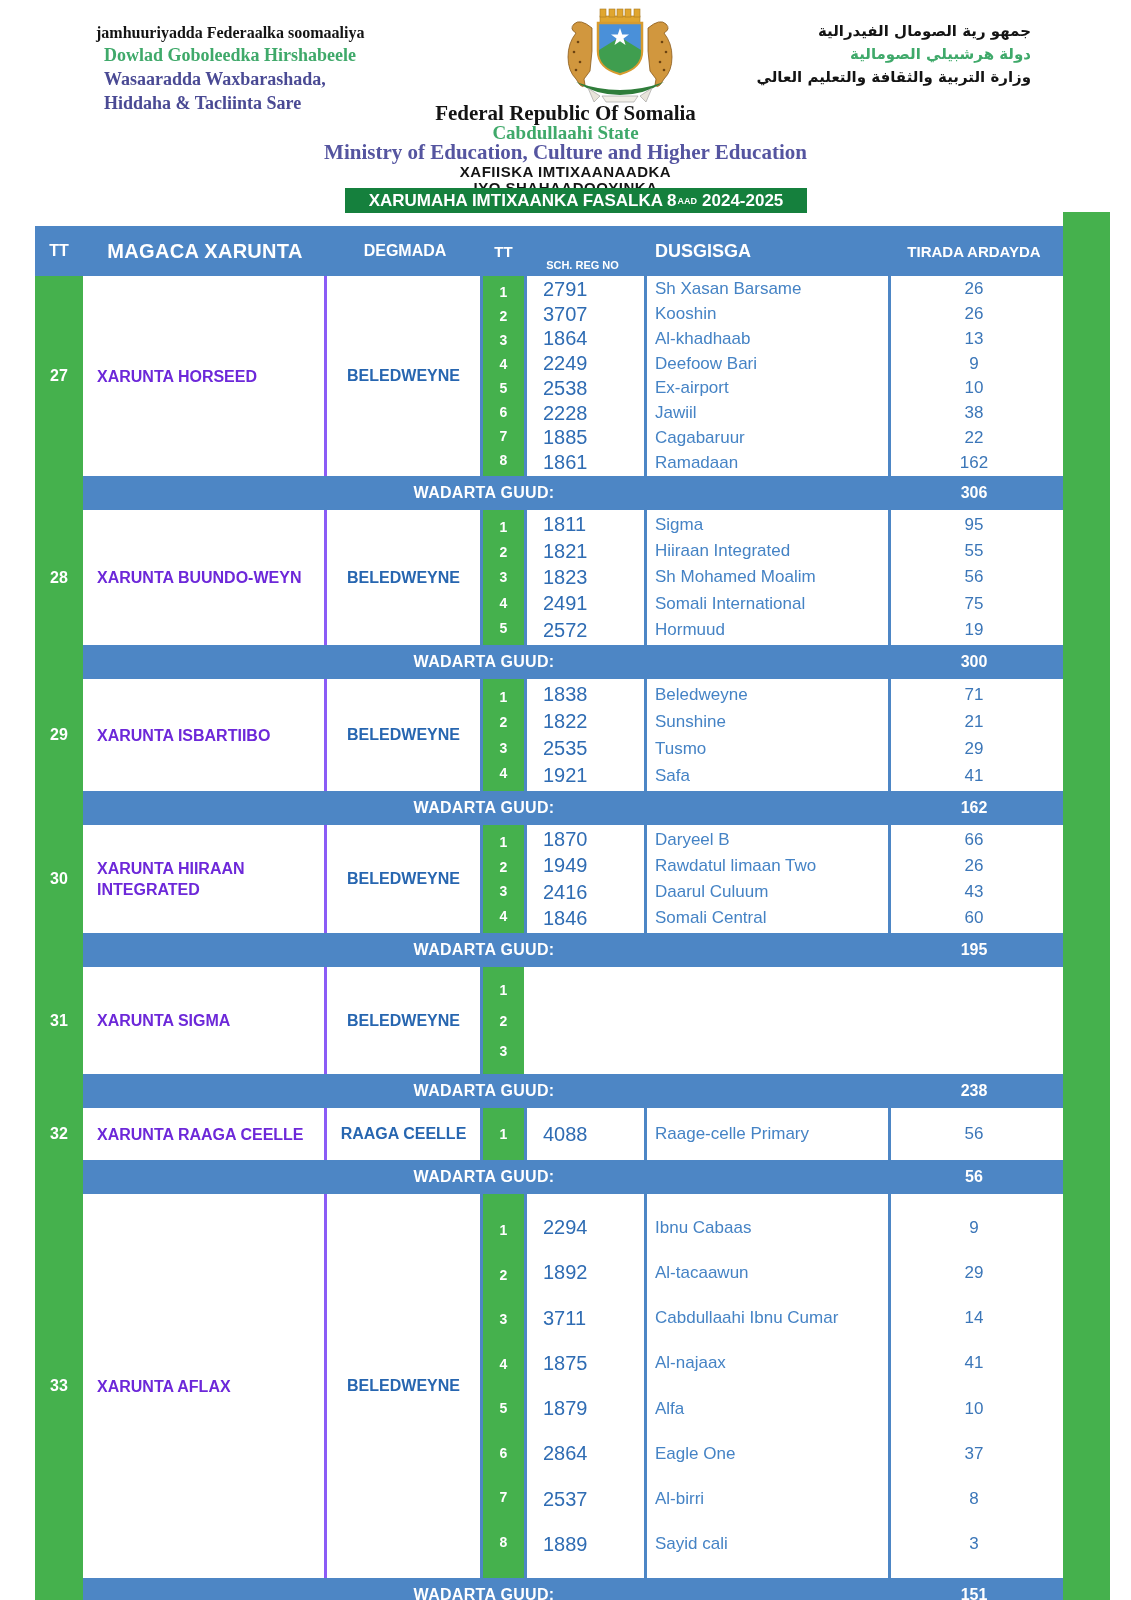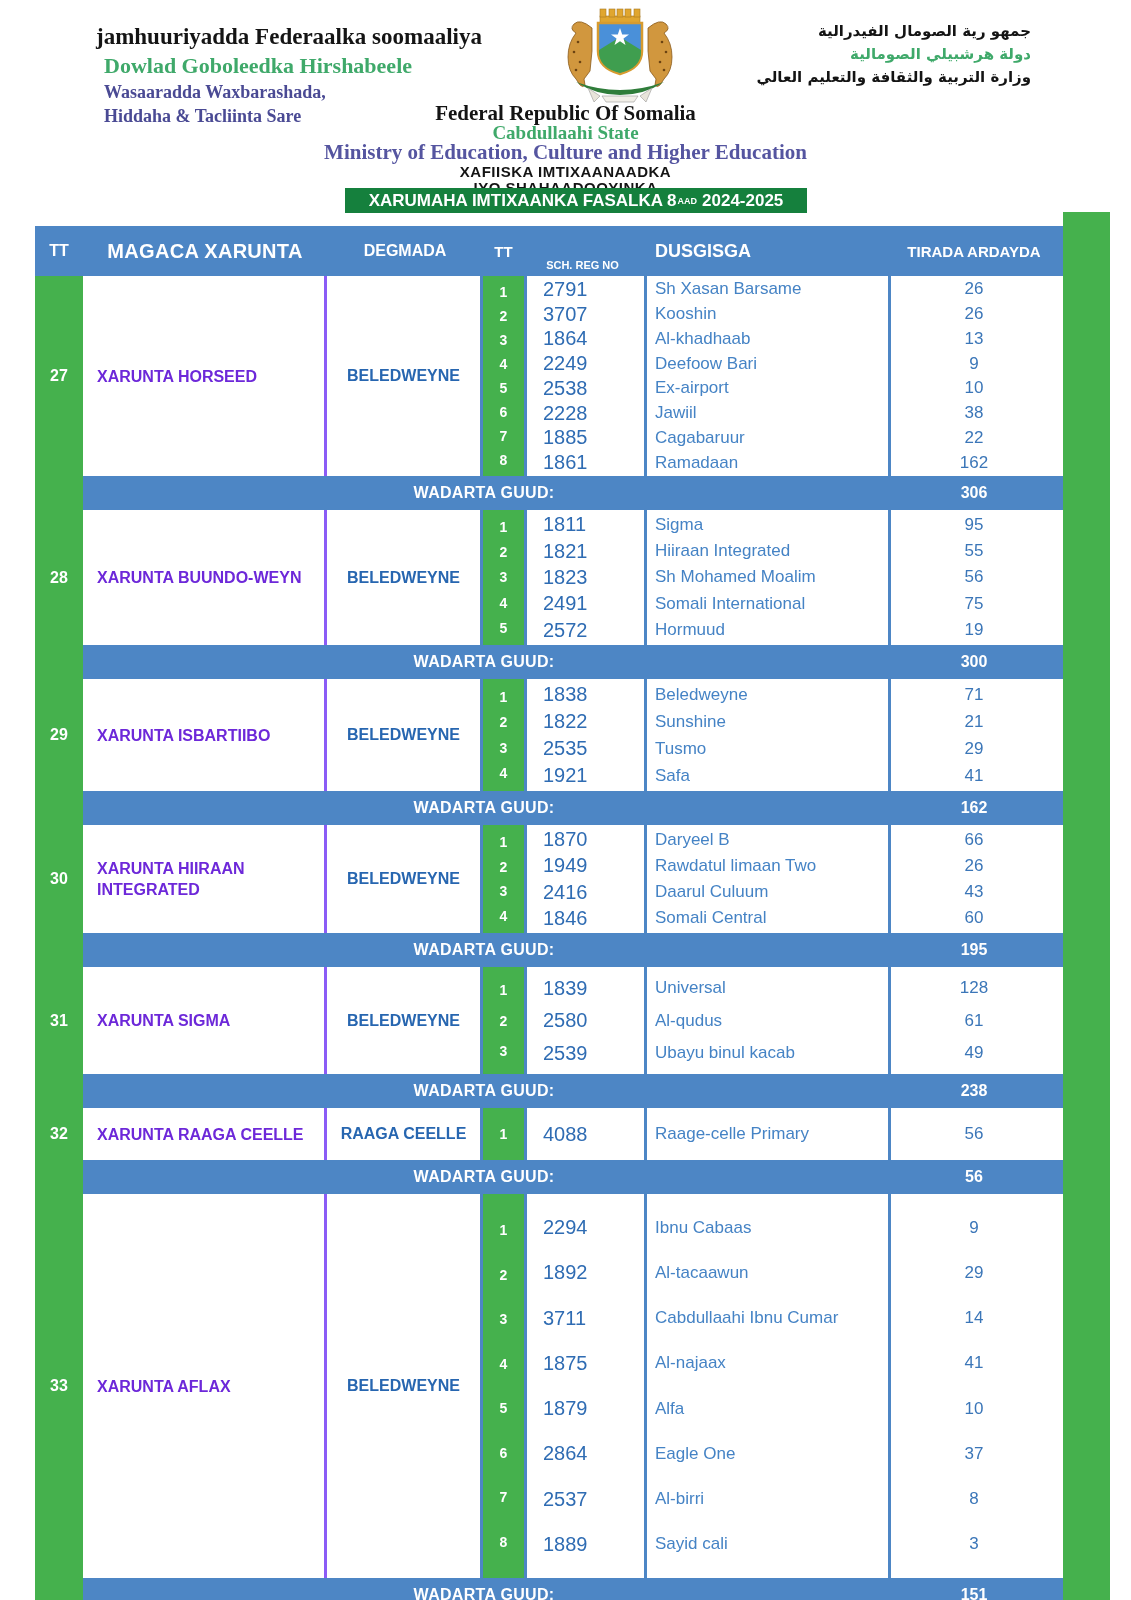--- a/index.html
+++ b/index.html
@@ -1,22 +1,22 @@
 <!DOCTYPE html>
 <html><head>
 <meta charset="utf-8">
 <style>
   html,body{margin:0;padding:0;background:#fff;}
   .page{position:relative;width:1131px;height:1600px;background:#fff;overflow:hidden;
         font-family:"Liberation Sans",sans-serif;}
 
   
   .hdr-left{position:absolute;left:96px;top:24px;font-family:"Liberation Serif",serif;font-weight:700;}
-  .hl1{font-size:23px;color:#141414;}
-  .hl2{font-size:22px;color:#3fa96a;padding-left:8px;margin-top:3px;}
+  .hl1{font-size:16px;color:#141414;}
+  .hl2{font-size:18px;color:#3fa96a;padding-left:8px;margin-top:3px;}
   .hl3{font-size:18px;color:#4a4a94;padding-left:8px;margin-top:3px;}
   .hl4{font-size:18px;color:#4a4a94;padding-left:8px;margin-top:3px;}
 
   .hdr-right{position:absolute;right:100px;top:22px;text-align:right;direction:rtl;
              font-family:"DejaVu Sans",sans-serif;font-weight:700;}
   .ha1{font-size:15px;color:#141414;margin-bottom:5px;}
   .ha2{font-size:15px;color:#3fa96a;margin-bottom:5px;}
   .ha3{font-size:15px;color:#141414;}
 
   .emblem{position:absolute;left:540px;top:8px;}
@@ -333,39 +333,20 @@
         </div>
         <div class="block" style="height: 107px;">
           <div class="b-ltt">31</div>
           <div class="b-mag">XARUNTA SIGMA</div>
           <div class="b-deg">BELEDWEYNE</div>
           <div class="b-itt">
             <div class="itt-num">1</div>
             <div class="itt-num">2</div>
             <div class="itt-num">3</div>
           </div>
-          <div class="b-sch">
-            <div class="vline v1"></div>
-            <div class="vline v2"></div>
-            <div class="s-row">
-              <div class="s-reg">1839</div>
-              <div class="s-nam">Universal</div>
-              <div class="s-cnt">128</div>
-            </div>
-            <div class="s-row">
-              <div class="s-reg">2580</div>
-              <div class="s-nam">Al-qudus</div>
-              <div class="s-cnt">61</div>
-            </div>
-            <div class="s-row">
-              <div class="s-reg">2539</div>
-              <div class="s-nam">Ubayu binul kacab</div>
-              <div class="s-cnt">49</div>
-            </div>
-          </div>
         </div>
         <div class="band">
           <div class="band-left">WADARTA GUUD:</div>
           <div class="band-val">238</div>
         </div>
         <div class="block" style="height: 52px;">
           <div class="b-ltt">32</div>
           <div class="b-mag">XARUNTA RAAGA CEELLE</div>
           <div class="b-deg">RAAGA CEELLE</div>
           <div class="b-itt">

